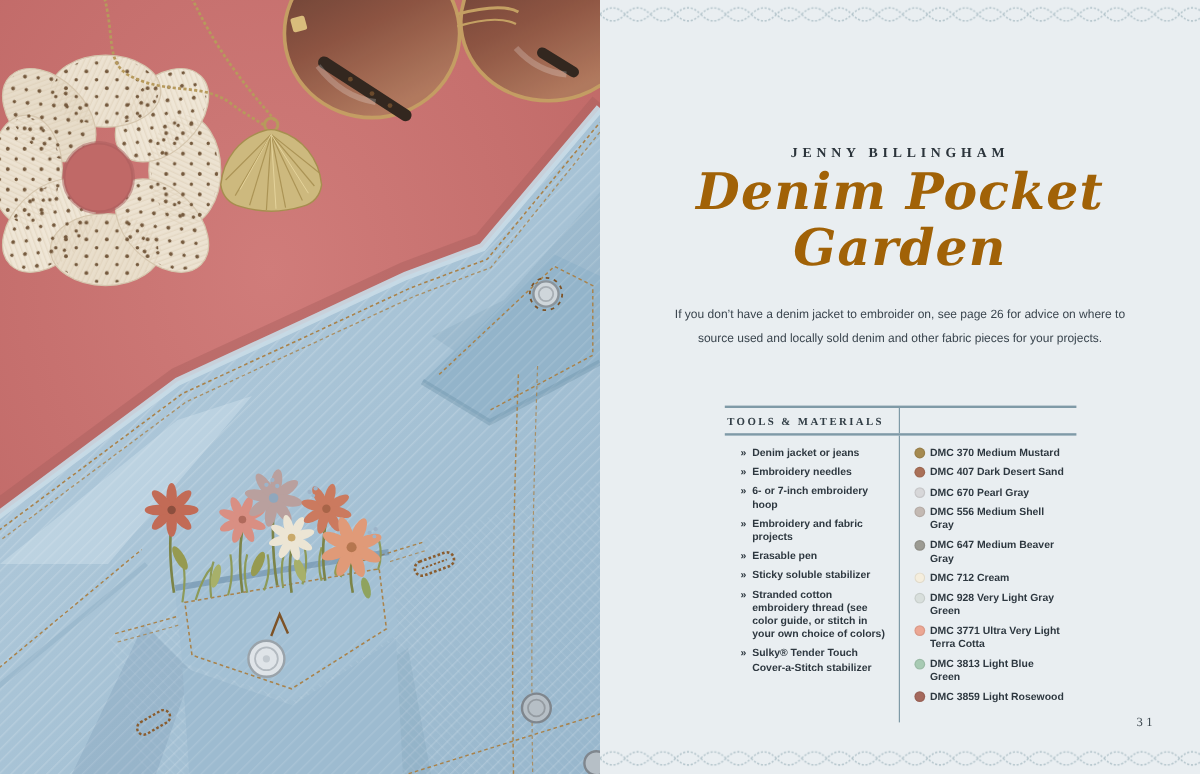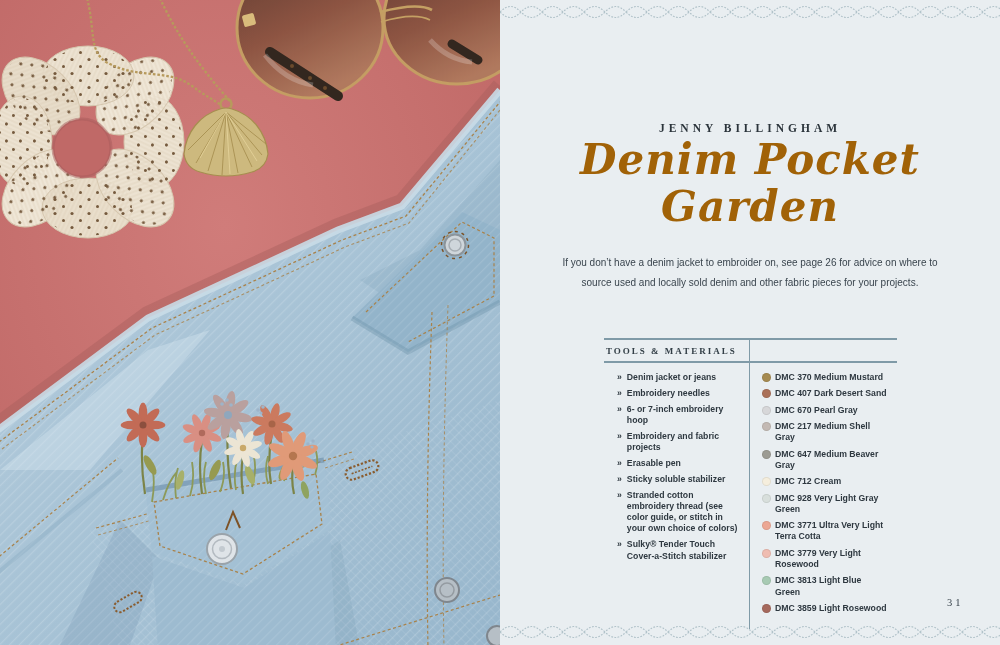--- a/index.html
+++ b/index.html
@@ -349,21 +349,21 @@
               <span class="clabel">DMC 407 Dark Desert Sand</span>
             </li>
 
             <li>
               <span class="dot" style="background: rgb(215, 215, 217);"></span>
               <span class="clabel">DMC 670 Pearl Gray</span>
             </li>
 
             <li>
               <span class="dot" style="background: rgb(195, 185, 179);"></span>
-              <span class="clabel">DMC 217 Medium Shell Gray</span>
+              <span class="clabel">DMC 556 Medium Shell Gray</span>
             </li>
 
             <li>
               <span class="dot" style="background: rgb(156, 155, 147);"></span>
               <span class="clabel">DMC 647 Medium Beaver Gray</span>
             </li>
 
             <li>
               <span class="dot" style="background: rgb(245, 238, 221);"></span>
               <span class="clabel">DMC 712 Cream</span>
@@ -372,24 +372,20 @@
             <li>
               <span class="dot" style="background: rgb(216, 223, 220);"></span>
               <span class="clabel">DMC 928 Very Light Gray Green</span>
             </li>
 
             <li>
               <span class="dot" style="background: rgb(236, 167, 148);"></span>
               <span class="clabel">DMC 3771 Ultra Very Light Terra Cotta</span>
             </li>
 
-            <li>
-              <span class="dot" style="background: rgb(239, 188, 177);"></span>
-              <span class="clabel">DMC 3779 Very Light Rosewood</span>
-            </li>
 
             <li>
               <span class="dot" style="background: rgb(167, 202, 179);"></span>
               <span class="clabel">DMC 3813 Light Blue Green</span>
             </li>
 
             <li>
               <span class="dot" style="background: rgb(165, 105, 93);"></span>
               <span class="clabel">DMC 3859 Light Rosewood</span>
             </li>

